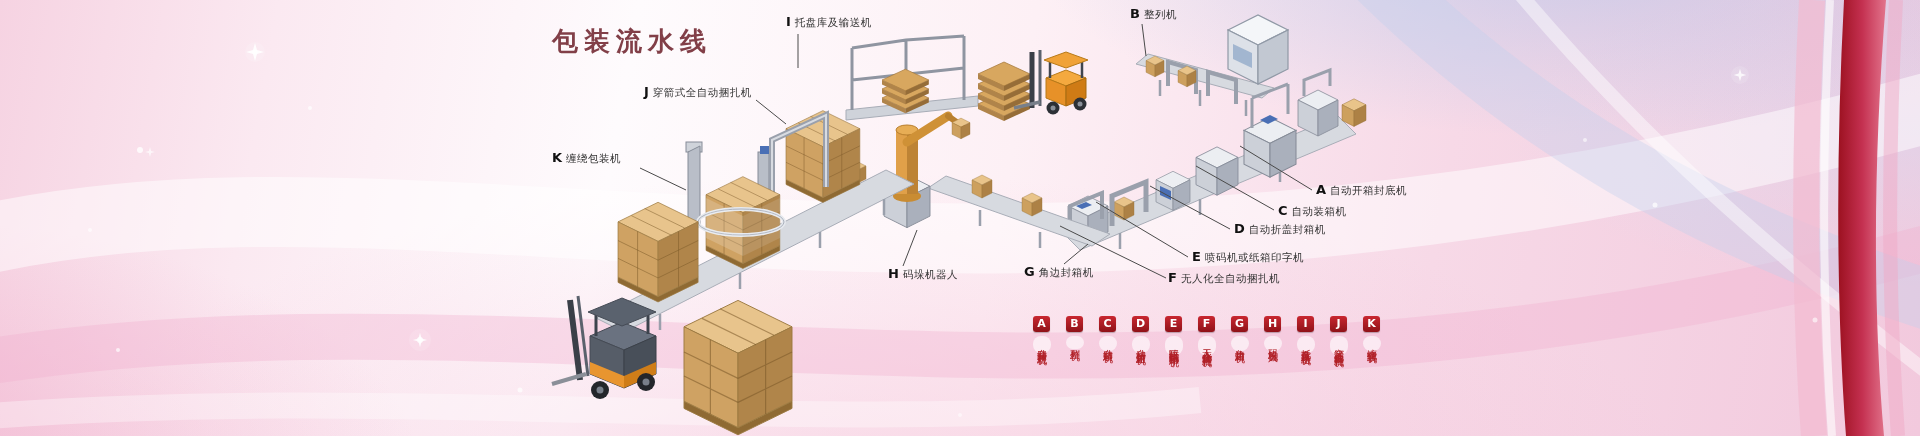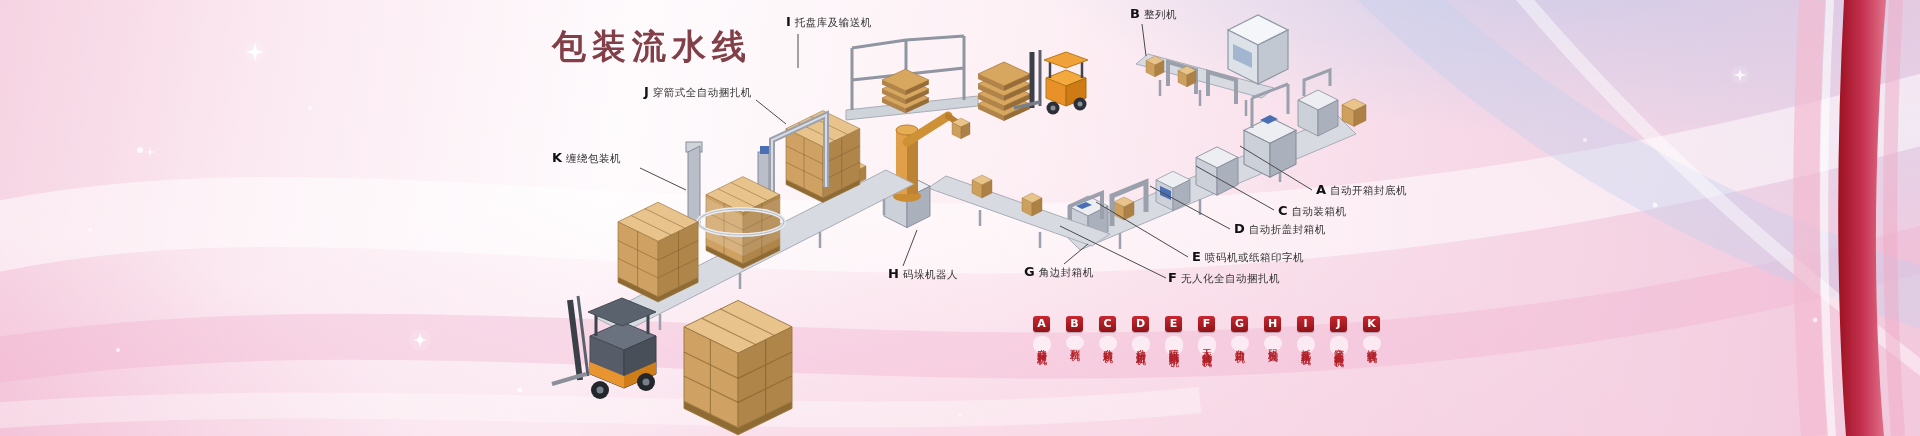--- a/index.html
+++ b/index.html
@@ -12,21 +12,21 @@
     background:
       radial-gradient(900px 300px at 82% -10%, rgba(170,195,235,.55), rgba(170,195,235,0) 60%),
       radial-gradient(700px 260px at 100% 30%, rgba(205,220,245,.40), rgba(205,220,245,0) 60%),
       radial-gradient(800px 400px at -5% 110%, rgba(238,160,195,.50), rgba(238,160,195,0) 65%),
       radial-gradient(1200px 500px at 45% 120%, rgba(244,190,214,.55), rgba(244,190,214,0) 70%),
       linear-gradient(100deg,#f6d3e2 0%,#fbe9f1 14%,#fefbfd 32%,#fdf0f5 52%,#f7d9e7 74%,#f2c9dd 100%);
   }
 
   svg.scene { position:absolute; left:0; top:0; }
 
-  .title { position:absolute; left:552px; top:24px; font-size:34px; font-weight:700;
+  .title { position:absolute; left:552px; top:24px; font-size:26px; font-weight:700;
     color:#823f48; letter-spacing:6px; text-shadow:0 1px 2px rgba(255,255,255,.8); white-space:nowrap;text-align:center; }
 
   .callout { position:absolute; display:flex; align-items:baseline; gap:4px; white-space:nowrap; }
   .co-letter { font-weight:700; font-size:13px; color:#111; }
   .co-text   { font-size:10.5px; color:#333; letter-spacing:.5px; }
   .co-a{left:1316px;top:182px} .co-b{left:1130px;top:6px}  .co-c{left:1278px;top:203px}
   .co-d{left:1234px;top:221px} .co-e{left:1192px;top:249px}.co-f{left:1168px;top:270px}
   .co-g{left:1024px;top:264px} .co-h{left:888px;top:266px} .co-i{left:786px;top:14px}
   .co-j{left:644px;top:84px}   .co-k{left:552px;top:150px}
 

